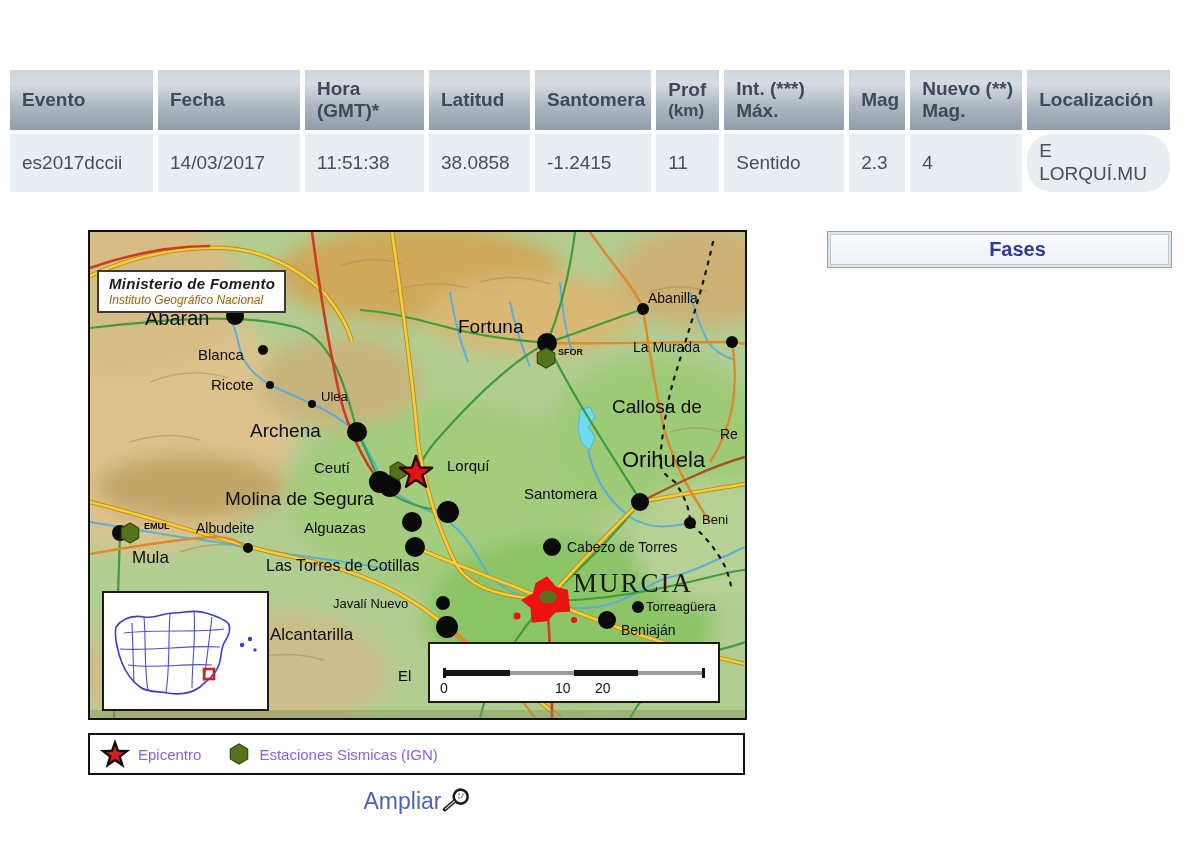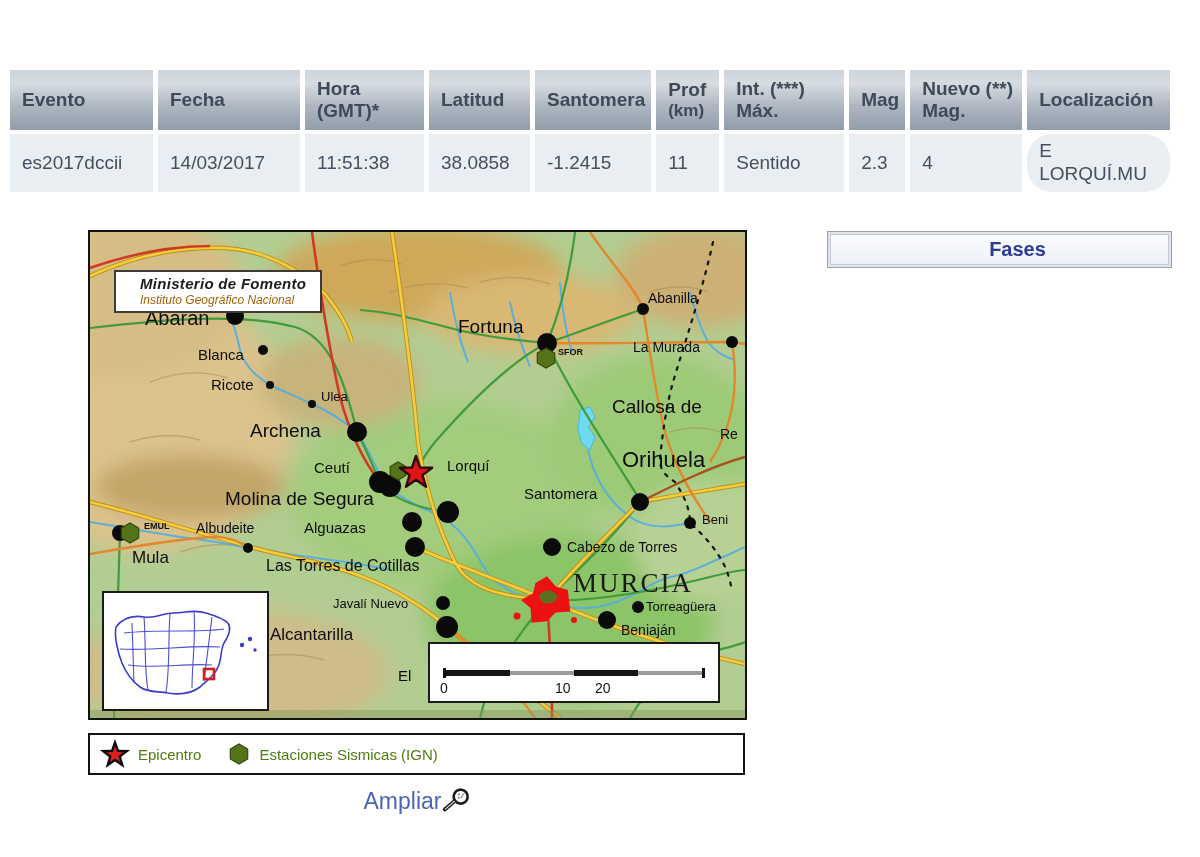--- a/index.html
+++ b/index.html
@@ -24,40 +24,40 @@
   .fases-outer{position:absolute;left:827px;top:231px;width:345px;height:37px;
     border:1px solid #9aa1ab;background:#dfe3ea;padding:2px;box-sizing:border-box;cursor:pointer;}
   .fases-inner{width:100%;height:100%;box-sizing:border-box;border:1px solid #c3c9d2;
     background:linear-gradient(180deg,#fbfcfe,#edf0f6);
     display:flex;align-items:center;justify-content:center;
     font-size:20px;font-weight:bold;color:#2c3b96;padding-left:36px;}
 
   
   .map-wrap{position:absolute;left:88px;top:230px;width:655px;height:486px;border:2px solid #121212;background:#b2cd92;}
   .map-wrap svg.mainmap{position:absolute;left:0;top:0;}
-  .attribution{position:absolute;left:24px;top:38px;width:208px;background:#fff;border:2px solid #3a3a3a;
-    padding:3px 8px 4px 24px;box-sizing:border-box;}
+  .attribution{position:absolute;left:7px;top:38px;width:189px;background:#fff;border:2px solid #3a3a3a;
+    padding:3px 8px 4px 10px;box-sizing:border-box;}
   .attribution .a1{font-style:italic;font-size:15px;color:#1c1c1c;font-weight:bold;letter-spacing:.3px;}
   .attribution .a2{font-style:italic;font-size:12px;color:#a16207;margin-top:1px;}
   .inset{position:absolute;left:12px;top:359px;width:163px;height:116px;background:#fff;border:2px solid #1a1a1a;box-sizing:content-box;}
   .scalebar{position:absolute;left:338px;top:410px;width:292px;height:61px;background:#fff;border:2px solid #1a1a1a;box-sizing:border-box;}
   .sbar{position:absolute;left:13px;right:13px;top:24px;height:10px;display:flex;align-items:center;}
   .sbar::before,.sbar::after{content:"";width:3px;height:10px;background:#111;}
   .sbar span{display:block;}
   .sbar .b{height:6px;background:#141414;flex:1;}
   .sbar .g{height:4px;background:#9a9a9a;flex:1;}
   .slabels{position:absolute;left:6px;right:6px;top:36px;display:flex;font-size:14px;color:#111;}
   .slabels span:nth-child(1){flex:1;text-align:left;padding-left:4px;}
   .slabels span:nth-child(2){width:40px;text-align:left;}
   .slabels span:nth-child(3){flex:1;text-align:left;padding-right:2px;}
 
   
   .legend{position:absolute;left:88px;top:733px;width:653px;height:38px;background:#fff;border:2px solid #121212;
     display:flex;align-items:center;box-sizing:content-box;}
-  .legend .lab{font-size:15px;color:#4d7c0f;}
+  .legend .lab{font-size:15px;color:#8b5cf6;}
   .legend svg{display:block;}
   .leg-star{margin-left:6px;}
   .leg-hex{margin-left:26px;margin-right:8px;}
   .legend .lab.ep{margin-left:4px;}
 
   
   .ampliar{position:absolute;left:88px;top:786px;width:659px;text-align:center;}
   .ampliar a{color:#4a66b2;font-size:23px;text-decoration:none;display:inline-flex;align-items:center;gap:0;cursor:pointer;}
   .ampliar svg{transform:rotate(8deg);}
 

